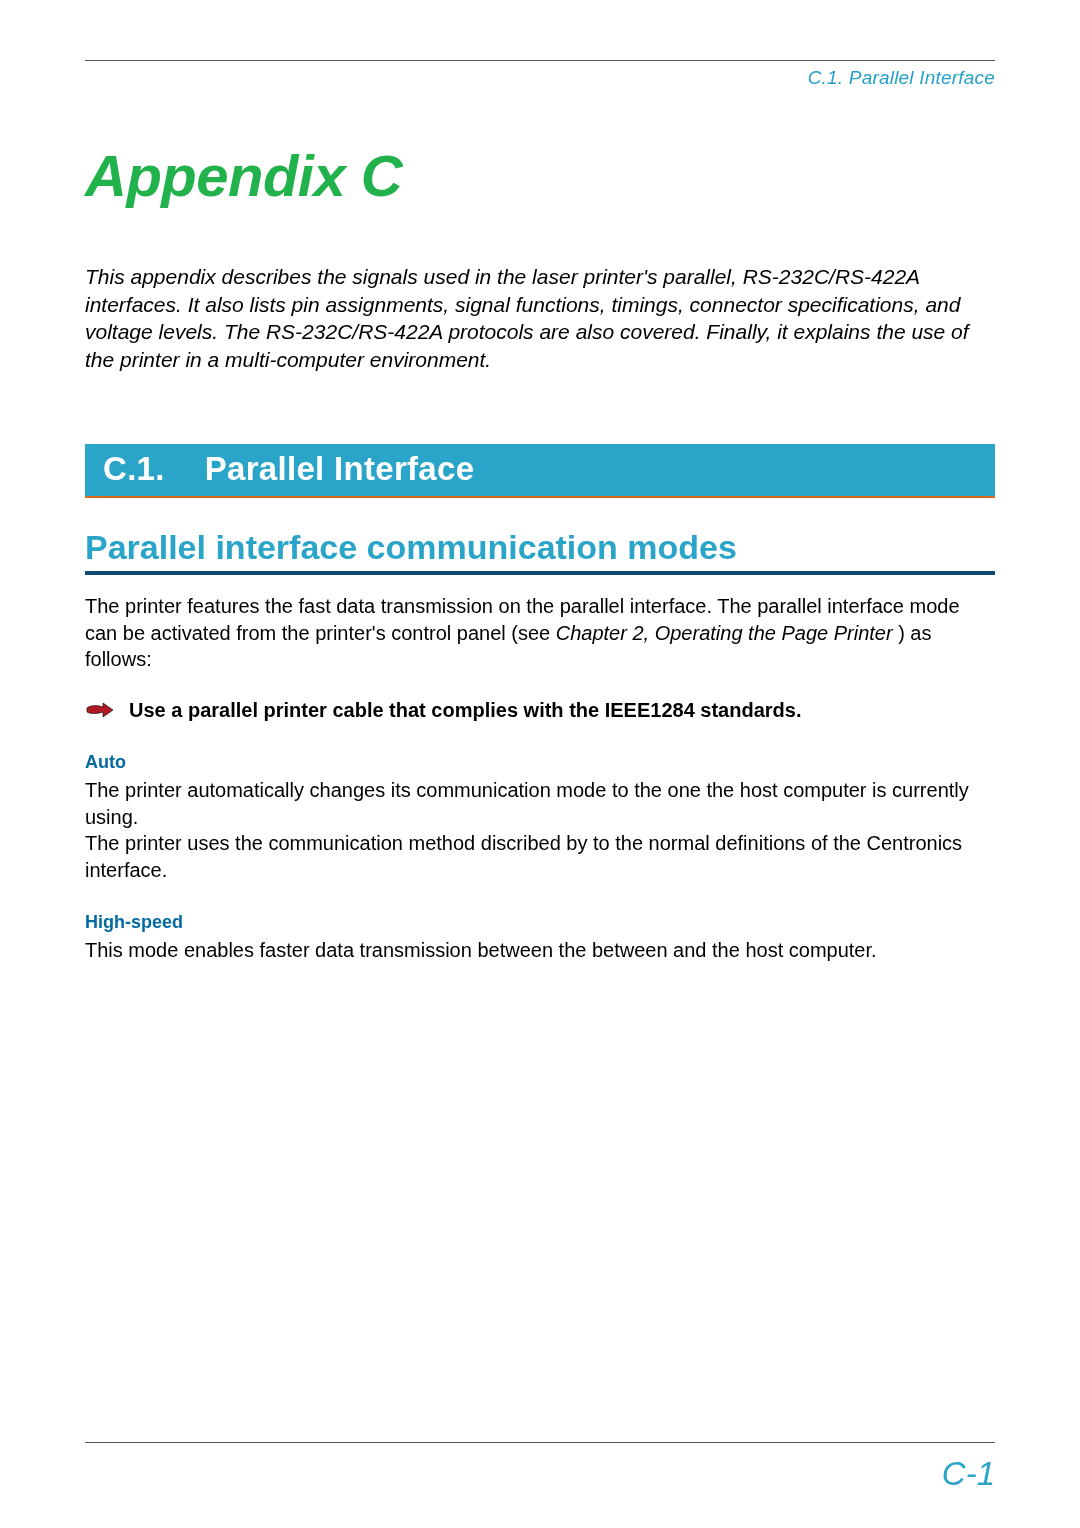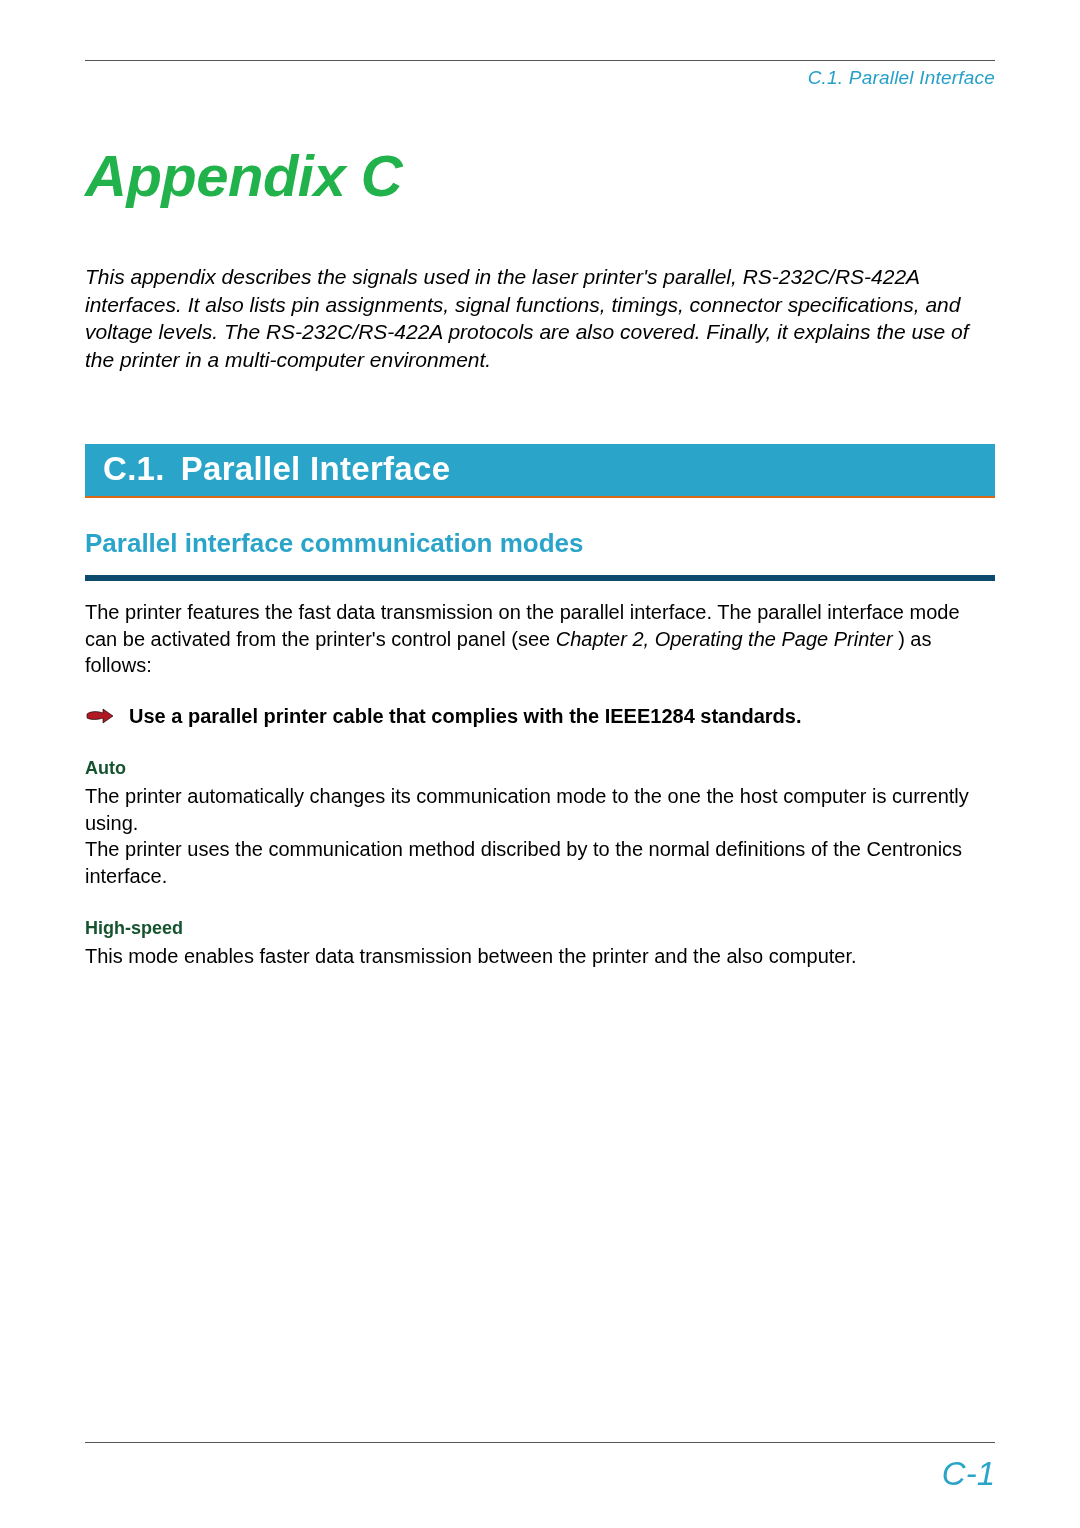--- a/index.html
+++ b/index.html
@@ -53,29 +53,29 @@
   .section-bar {
     background: #2aa5c9;
     border-bottom: 2px solid #d86a1a;
     padding: 6px 18px 8px 18px;
     color: #ffffff;
     font-weight: 800;
     font-size: 33px;
     letter-spacing: 0.3px;
   }
   .section-bar .num {
-    margin-right: 16px;
+    margin-right: 40px;
   }
   .subsection {
     margin-top: 30px;
     font-weight: 800;
-    font-size: 26px;
+    font-size: 34px;
     color: #2aa5c9;
-    border-bottom: 6px solid #0c4a6e;
-    padding-bottom: 16px;
+    border-bottom: 4px solid #0c4a6e;
+    padding-bottom: 4px;
     margin-bottom: 18px;
   }
   .body-text {
     font-size: 20px;
     line-height: 1.34;
     color: #000;
   }
   .body-text .ital {
     font-style: italic;
   }
@@ -97,21 +97,21 @@
     height: 100%;
     display: block;
   }
   .note-text {
     font-weight: 700;
     font-size: 20px;
     line-height: 1.35;
     padding-left: 4px;
   }
   .mode-heading {
-    color: #14532d;
+    color: #0369a1;
     font-weight: 800;
     font-size: 18px;
     margin-top: 28px;
     margin-bottom: 4px;
   }
   .mode-text {
     font-size: 20px;
     line-height: 1.33;
   }
   .footer-line {
@@ -164,18 +164,18 @@
     </span>
     <div class="note-text">Use a parallel printer cable that complies with the IEEE1284 standards.</div>
   </div>
 
   <div class="mode-heading">Auto</div>
   <div class="mode-text">The printer automatically changes its communication mode to the one the host computer is currently using.</div>
 
   <div class="mode-text">The printer uses the communication method discribed by to the normal definitions of the Centronics interface.</div>
 
   <div class="mode-heading">High-speed</div>
-  <div class="mode-text">This mode enables faster data transmission between the printer and the also computer.</div>
+  <div class="mode-text">This mode enables faster data transmission between the between and the host computer.</div>
 
   <div class="footer-line"></div>
   <div class="page-number">C-1</div>
 
 </div>
 
 </body></html>

